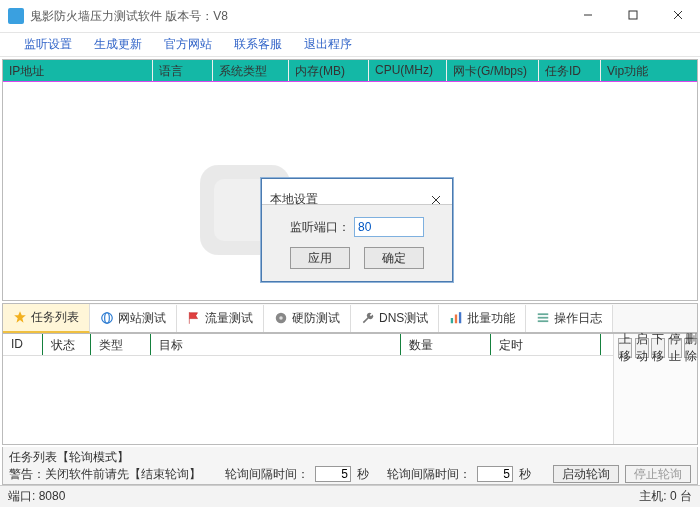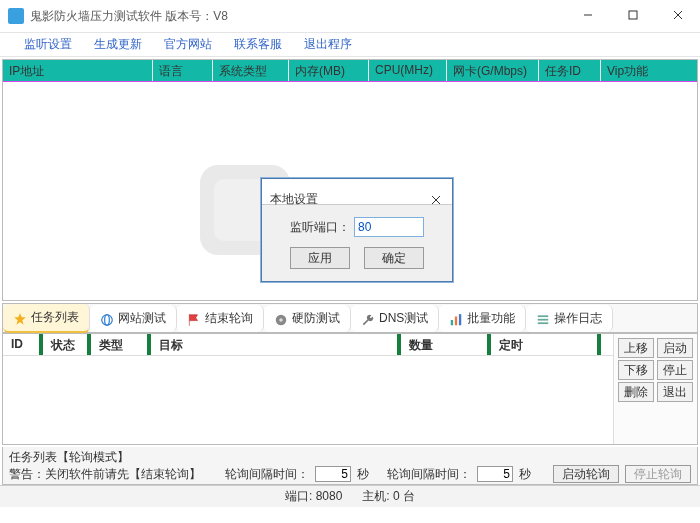--- a/index.html
+++ b/index.html
@@ -13,40 +13,40 @@
 
 .menubar { height: 24px; display: flex; align-items: center; padding: 0 14px; border-bottom: 1px solid #e5e5e5; gap: 2px; }
 .menubar .menu-item { padding: 3px 10px; color: #3164c8; cursor: default; }
 
 .upper-panel { border: 1px solid #bbb; margin: 2px; height: 242px; background: #fff; }
 .upper-header { display: flex; height: 22px; border-bottom: 1px solid #d946ef; background: #14b8a6; }
 .upper-header .col { padding: 3px 6px; border-right: 1px solid #eee; font-size: 12px; color: #333; }
 .upper-header .col:last-child { border-right: none; }
 
 .mid-tabs { height: 30px; border: 1px solid #bbb; border-bottom: 1px solid #bbb; margin: 0 2px; display: flex; align-items: center; background: #f8f8f8; }
-.mid-tabs .tab { display: flex; align-items: flex-end; gap: 4px; padding: 5px 10px; border-right: 1px solid #ddd; cursor: default; background: #fff; border-radius: 6px; }
+.mid-tabs .tab { display: flex; align-items: center; gap: 4px; padding: 5px 10px; border-right: 1px solid #ddd; cursor: default; background: #fff; }
 .mid-tabs .tab:first-child { background: #fff6d8; border-bottom: 2px solid #f0c040; }
 .tab-icon { width: 14px; height: 14px; display: inline-block; }
 
 .lower-panel { border: 1px solid #bbb; margin: 0 2px 2px; height: 112px; display: flex; background: #fff; }
 .lower-table { flex: 1; }
 .lower-header { display: flex; height: 22px; border-bottom: 1px solid #ddd; }
-.lower-header .col { padding: 3px 8px; border-right: 4px solid #15803d; font-weight: bold; }
-.lower-btns { width: 84px; border-left: 1px solid #ddd; display: flex; flex-direction: column; padding: 4px; gap: 2px; background: #fbfbfb; }
+.lower-header .col { padding: 3px 8px; border-right: 1px solid #15803d; }
+.lower-btns { width: 84px; border-left: 1px solid #ddd; display: flex; flex-direction: row; padding: 4px; gap: 2px; background: #fbfbfb; }
 .btn-row { display: flex; gap: 3px; }
 .sbtn { flex: 1; height: 20px; border: 1px solid #aaa; background: #f2f2f2; font-size: 12px; display: flex; align-items: center; justify-content: center; cursor: default; }
 
 .poll-bar { height: 38px; margin: 0 2px; border: 1px solid #bbb; border-top: none; background: #f5f5f5; padding: 2px 6px; font-size: 12px; }
 .poll-bar .row1 { display: flex; align-items: center; gap: 4px; height: 16px; }
 .poll-bar .row2 { display: flex; align-items: center; gap: 6px; height: 18px; }
 .poll-input { width: 36px; height: 16px; border: 1px solid #999; background: #fff; text-align: right; padding: 0 2px; font-size: 12px; }
 .poll-btn { height: 18px; border: 1px solid #999; background: #eee; padding: 0 8px; font-size: 12px; display:flex; align-items:center; }
 .poll-btn.disabled { color: #999; background: #f3f3f3; }
 
-.statusbar { height: 22px; border-top: 1px solid #ccc; background: #f3f3f3; display: flex; align-items: center; justify-content: center; padding: 0 8px; gap: 20px; }
+.statusbar { height: 22px; border-top: 1px solid #ccc; background: #f3f3f3; display: flex; align-items: center; justify-content: space-between; padding: 0 8px; gap: 20px; }
 .status-seg { color: #333; }
 
 .watermark { position: absolute; left: 200px; top: 165px; opacity: 0.12; pointer-events: none; display:flex; align-items:center; gap:10px; }
 .watermark .wm-logo { width: 90px; height: 90px; background: #555; border-radius: 18px; position: relative; }
 .watermark .wm-logo::after { content:""; position:absolute; left:14px; top:14px; width:62px; height:62px; background:#888; border-radius:10px; }
 .watermark .wm-text { font-size: 34px; color: #444; letter-spacing:1px; display:flex; flex-direction:column; line-height:1; }
 .watermark .wm-sub { font-size: 18px; margin-top:4px; }
 
 .dialog { position: absolute; left: 261px; top: 178px; width: 192px; border: 1px solid #4a7ab0; background: #f0f0f0; box-shadow: 0 0 0 1px #8fb3d9; z-index: 10; }
 .dialog-title { height: 26px; background: #fff; display: flex; align-items: center; justify-content: space-between; padding: 16px 4px 0 8px; border-bottom: 1px solid #ccc; font-size: 12px; font-family: Liberation Serif, serif; }
@@ -118,21 +118,21 @@
       <svg class="tab-icon" viewBox="0 0 24 24">
         <circle cx="12" cy="12" r="9" fill="none" stroke="#2a7ad1" stroke-width="2"></circle>
         <ellipse cx="12" cy="12" rx="4" ry="9" fill="none" stroke="#2a7ad1" stroke-width="2"></ellipse>
       </svg>
       <span>网站测试</span>
     </div>
   <div class="tab">
       <svg class="tab-icon" viewBox="0 0 24 24">
         <path d="M4 2v20M4 3h14l-3 5 3 5H4" fill="#e04040" stroke="#c02020"></path>
       </svg>
-      <span>结束轮询</span>
+      <span>流量测试</span>
     </div>
   <div class="tab">
       <svg class="tab-icon" viewBox="0 0 24 24">
         <circle cx="12" cy="12" r="9" fill="#888"></circle>
         <circle cx="12" cy="12" r="3" fill="#ddd"></circle>
       </svg>
       <span>硬防测试</span>
     </div>
   <div class="tab">
       <svg class="tab-icon" viewBox="0 0 24 24">

